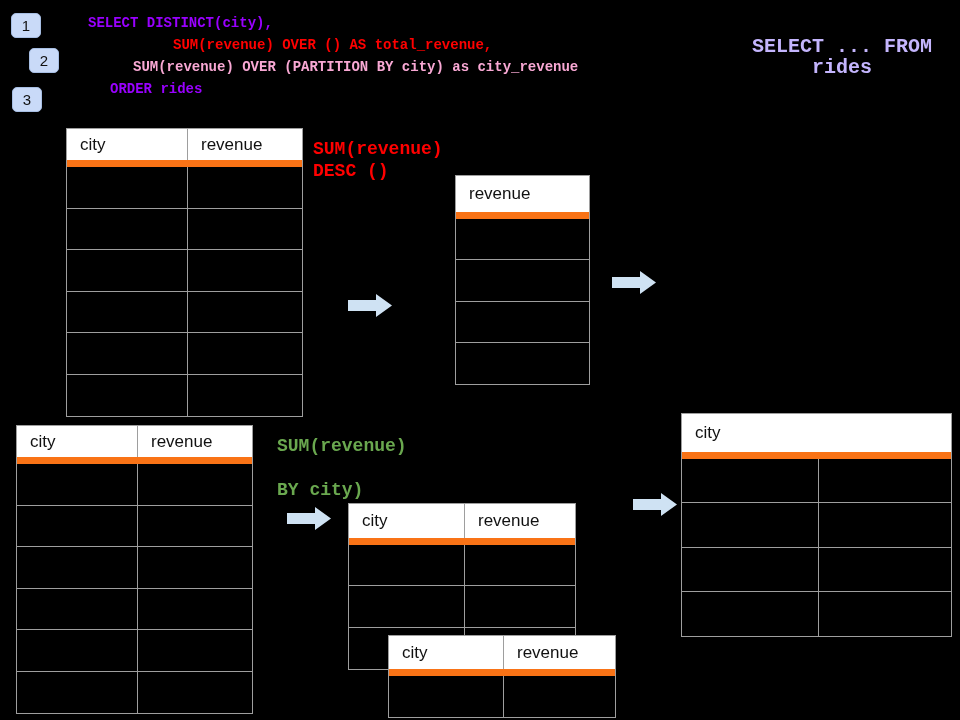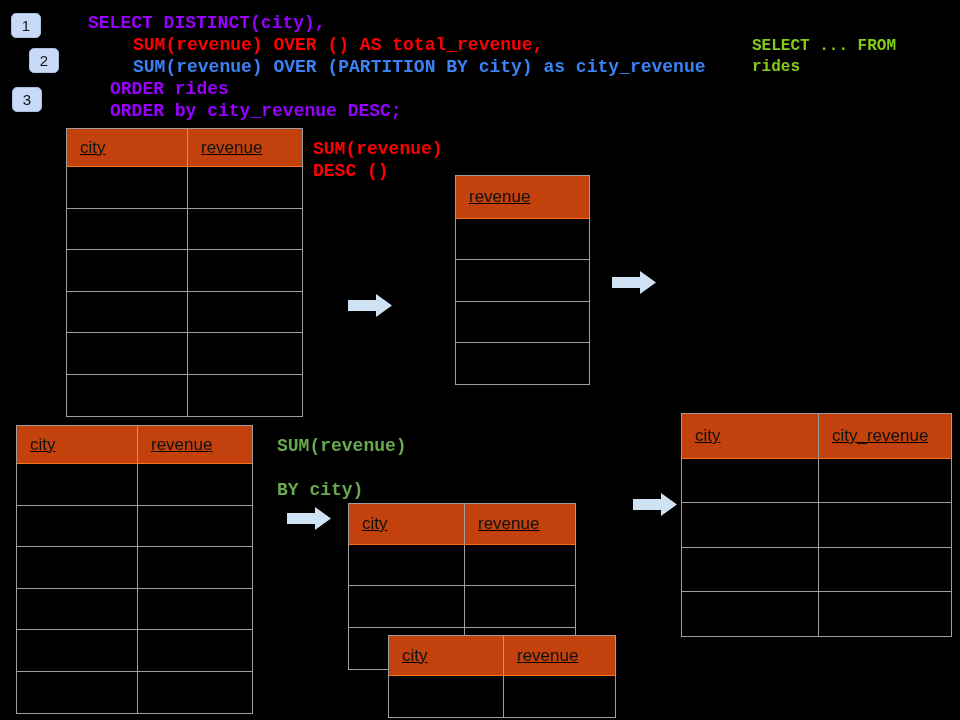--- a/index.html
+++ b/index.html
@@ -27,42 +27,43 @@
   }
   .badge1 { left: 11px; top: 13px; }
   .badge2 { left: 29px; top: 48px; }
   .badge3 { left: 12px; top: 87px; }
 
   
   .code {
     position: absolute;
     font-family: "Liberation Mono", "DejaVu Sans Mono", monospace;
     font-weight: bold;
-    font-size: 18px;
+    font-size: 14px;
     line-height: 22px;
     white-space: pre;
   }
   .c-purple { color: #9900FF; }
-  .c-red    { color: #FF0000; }
-  .c-green  { color: #3b82f6; }
+  .c-red    { color: #FF0000; margin-left: 40px; }
+  .c-green  { color: #f9a8d4; }
   .ln1 { left: 88px;  top: 12px;  }
   .ln2 { left: 133px; top: 34px;  }
   .ln3 { left: 133px; top: 56px;  }
   .ln4 { left: 110px; top: 78px;  }
   .ln5 { left: 110px; top: 100px; }
 
   .side-note {
     position: absolute;
     left: 752px; top: 36px;
     font-family: "Liberation Mono", "DejaVu Sans Mono", monospace;
     font-weight: bold;
-    font-size: 16px;
+    font-size: 20px;
     line-height: 21px;
-    color: #84cc16;
+    color: #c4b5fd;
     white-space: pre;
+    text-align: center;
   }
 
   .annot {
     position: absolute;
     font-family: "Liberation Mono", "DejaVu Sans Mono", monospace;
     font-weight: bold;
     font-size: 18px;
     line-height: 22px;
     white-space: pre;
   }
@@ -71,24 +72,23 @@
 
   
   .tbl {
     position: absolute;
     box-sizing: border-box;
     border: 1px solid #9E9E9E;
     background: #000;
   }
   .hdr {
     display: flex;
-    background: #c2410c;
-    border-bottom: 1px solid #f97316;
+    background: #ffffff;
+    border-bottom: 7px solid #f97316;
     box-sizing: border-box;
-    text-decoration: underline;
   }
   .hdr .cell {
     display: flex; align-items: center;
     padding-left: 13px;
     box-sizing: border-box;
     color: #111;
     font-size: 17px;
     font-family: "Liberation Sans", sans-serif;
   }
   .hdr .cell + .cell { border-left: 1px solid #9E9E9E; }
@@ -147,21 +147,20 @@
 <div class="canvas">
 
   <div class="badge badge1">1</div>
   <div class="badge badge2">2</div>
   <div class="badge badge3">3</div>
 
   <div class="code c-purple ln1">SELECT DISTINCT(city),</div>
   <div class="code c-red    ln2">SUM(revenue) OVER () AS total_revenue,</div>
   <div class="code c-green  ln3">SUM(revenue) OVER (PARTITION BY city) as city_revenue</div>
   <div class="code c-purple ln4">ORDER rides</div>
-  <div class="code c-purple ln5">ORDER by city_revenue DESC;</div>
 
   <div class="side-note"><span>SELECT ... FROM</span><br><span>rides</span></div>
 
   <div class="annot annot-red"><span>SUM(revenue)</span><br><span>DESC ()</span></div>
 
   <div class="annot annot-green"><span>SUM(revenue)</span><br><br><span>BY city)</span></div>
 
   <div class="tbl t1">
     <div class="hdr">
       <div class="cell c1">city</div>
@@ -278,21 +277,20 @@
       <div class="brow">
           <div class="cell c1"></div>
           <div class="cell c2"></div>
         </div>
     </div>
   </div>
 
   <div class="tbl t6">
     <div class="hdr">
       <div class="cell c1">city</div>
-      <div class="cell c2">city_revenue</div>
     </div>
     <div class="body">
       <div class="brow">
           <div class="cell c1"></div>
           <div class="cell c2"></div>
         </div>
       <div class="brow">
           <div class="cell c1"></div>
           <div class="cell c2"></div>
         </div>

